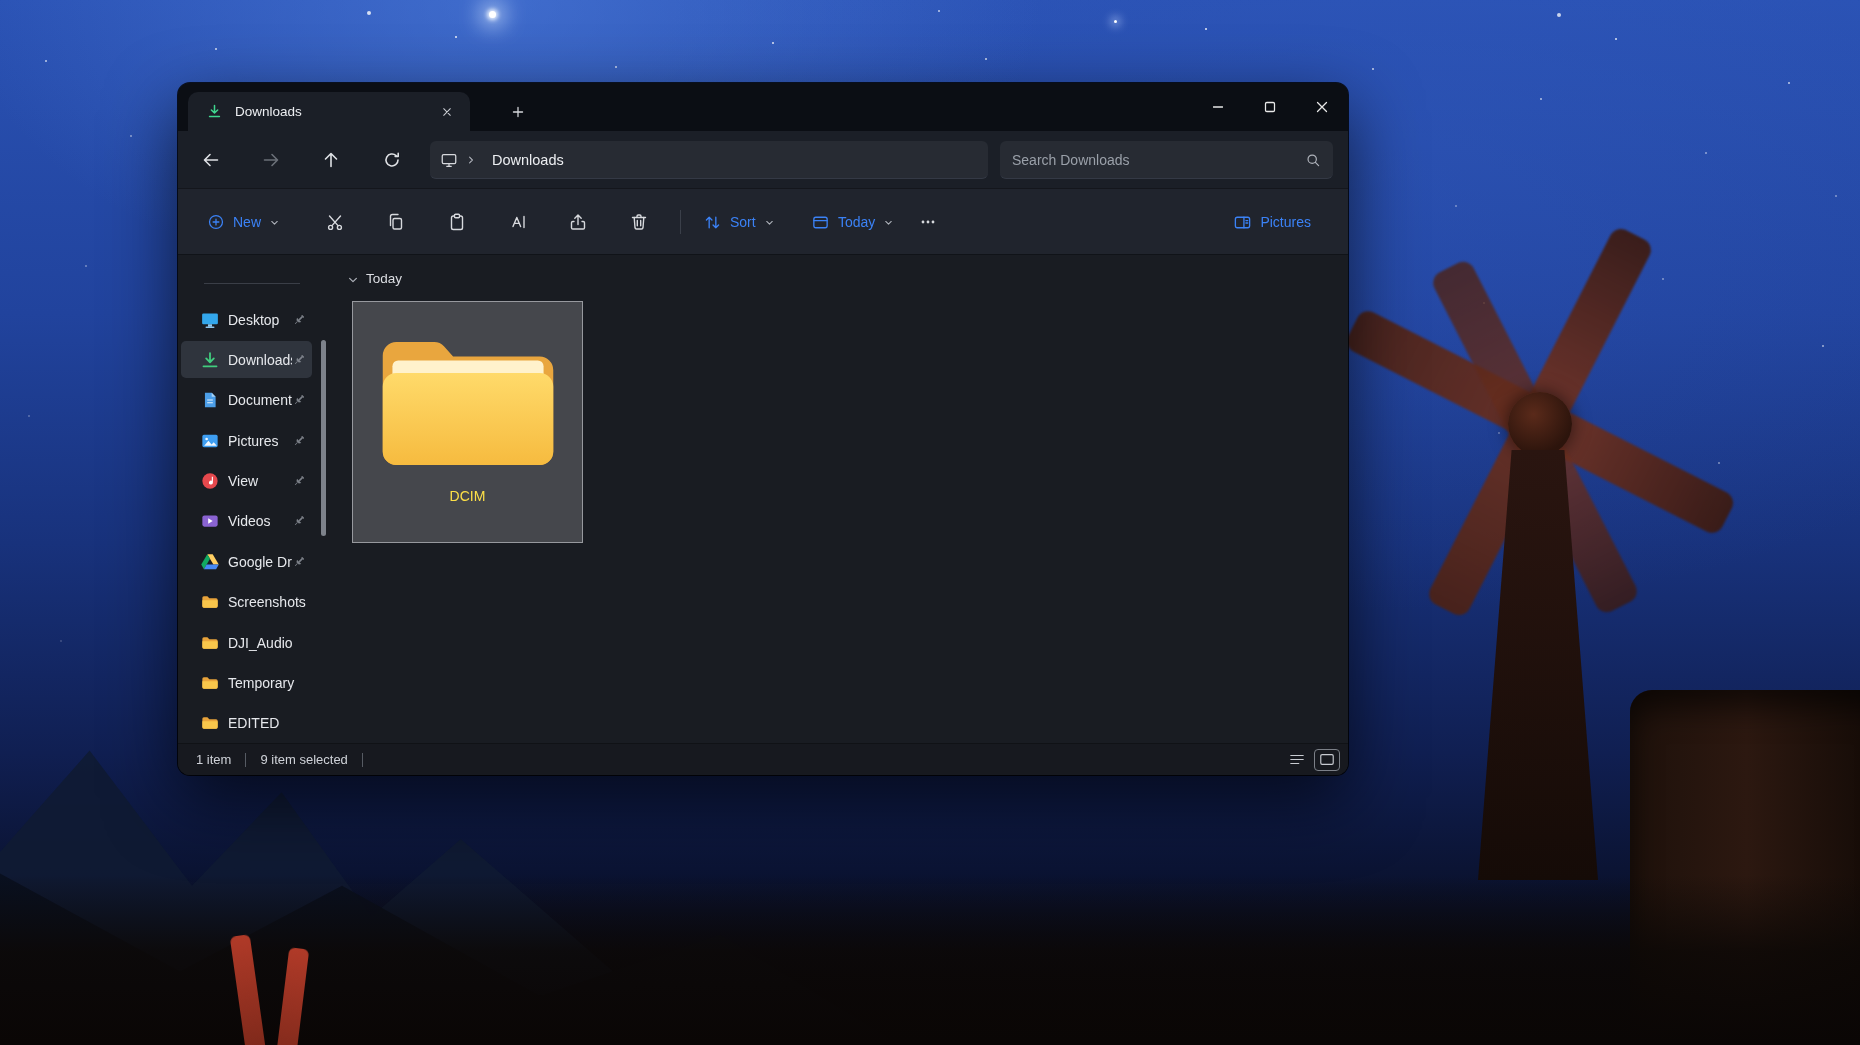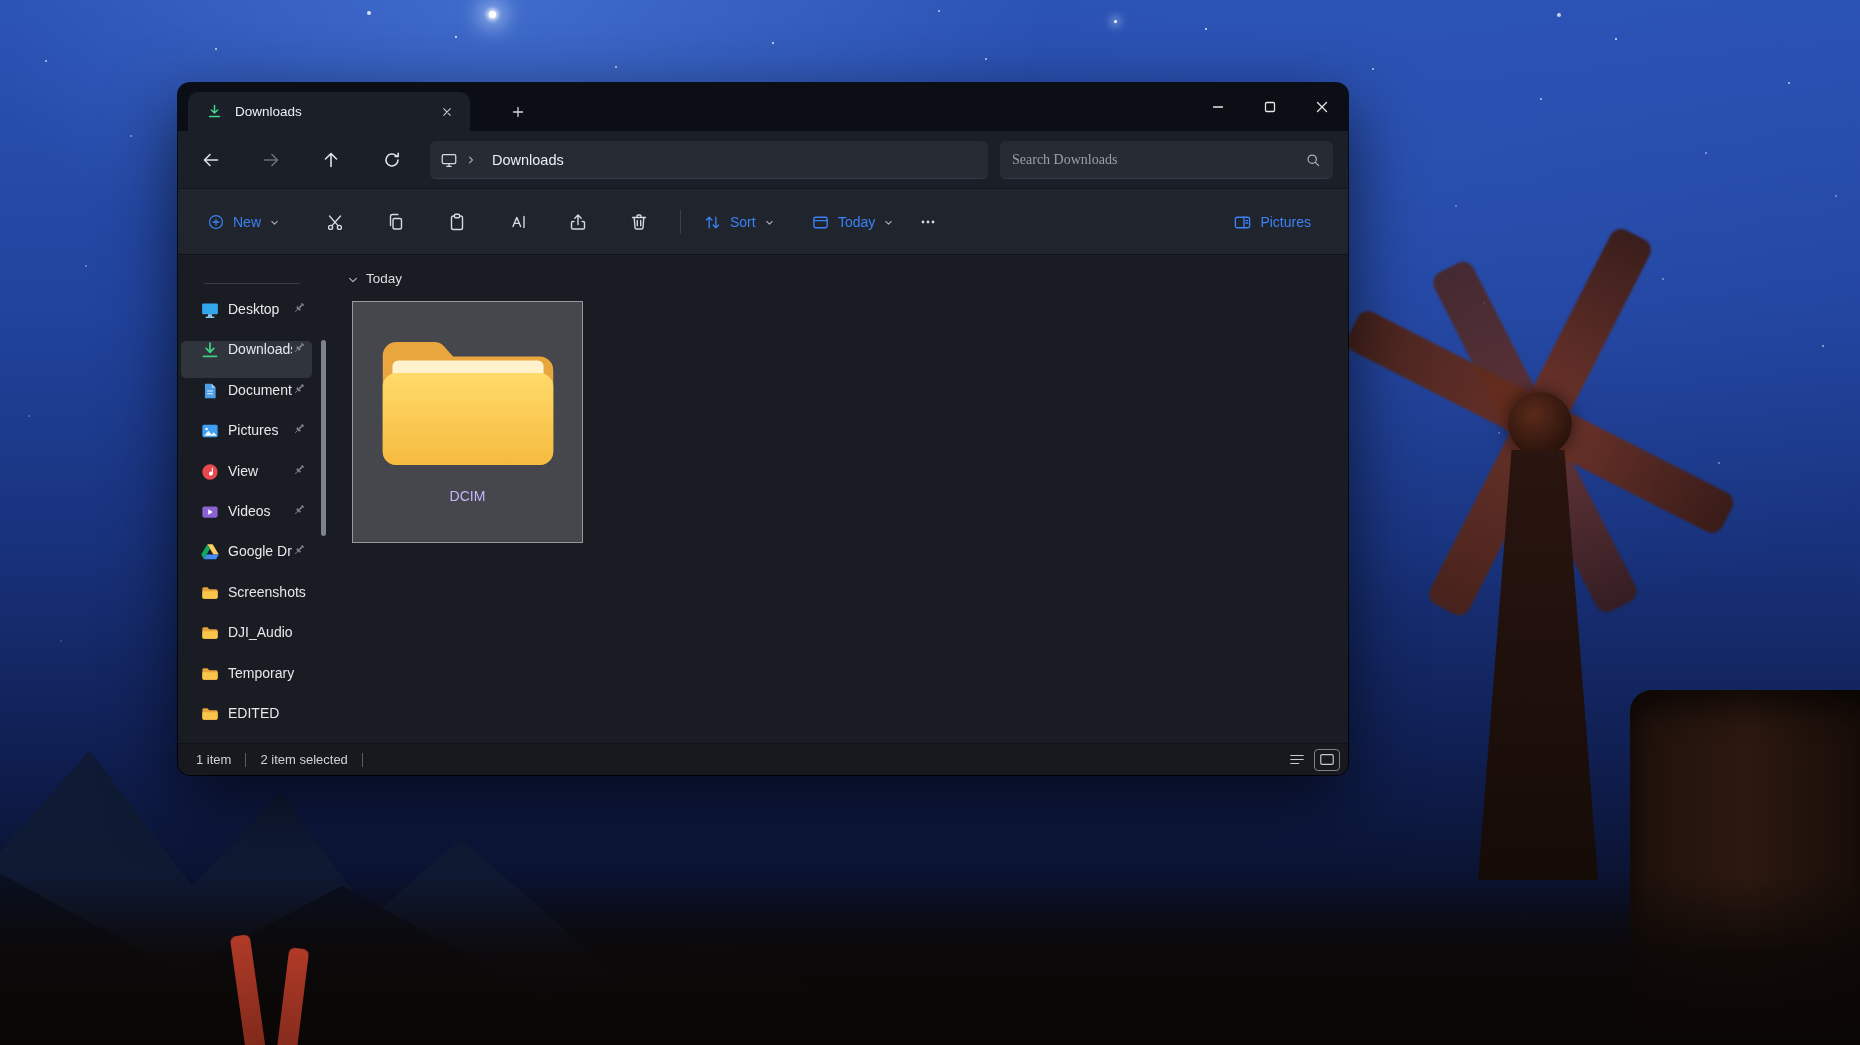--- a/index.html
+++ b/index.html
@@ -94,55 +94,55 @@
   .nav-btn { position:absolute; top:9px; width:40px; height:40px; border-radius:6px;
     display:flex; align-items:center; justify-content:center; color:#dfe1e5; cursor:pointer; }
   .nav-btn.disabled { color:#6b7078; }
   .addressbar { position:absolute; left:252px; top:10px; width:558px; height:38px; background:#272b33;
     border-radius:6px; display:flex; align-items:center; padding:0 10px; gap:6px; cursor:text;
     border-bottom:1px solid #343945; }
   .addr-text { font-size:14.5px; color:#eceef1; margin-left:8px; }
   .searchbar { position:absolute; left:822px; top:10px; width:333px; height:38px; background:#272b33;
     border-radius:6px; display:flex; align-items:center; padding:0 12px; border-bottom:1px solid #343945; }
   .searchbar input { flex:1; background:transparent; border:none; outline:none; color:#eceef1;
-    font-size:14px; font-family:Liberation Serif, serif; }
+    font-size:14px; font-family:Liberation Sans, sans-serif; }
   .searchbar input::placeholder { color:#9aa0a9; }
   .searchbar .sicon { color:#aeb2ba; }
 
   
   .toolbar { position:absolute; left:0; top:106px; width:100%; height:66px; background:#20242d;
     border-bottom:1px solid #101318; }
   .tool-group-btn { position:absolute; top:15px; height:36px; border-radius:5px; display:flex;
     align-items:center; gap:8px; padding:0 11px; color:#3b82f6; cursor:pointer; font-size:14px; }
   .tool-icon-btn { position:absolute; top:15px; width:40px; height:36px; border-radius:5px;
     display:flex; align-items:center; justify-content:center; color:#d7d9dd; cursor:pointer; }
   .tb-sep { position:absolute; top:21px; width:1px; height:24px; background:#3a3f49; }
   .chev { color:#aeb2ba; display:flex; }
 
   
   .content { position:absolute; left:0; top:172px; width:100%; height:488px; background:#191c22; }
   .sidebar { position:absolute; left:0; top:0; width:155px; height:100%; }
   .side-sep { position:absolute; left:26px; top:28px; width:96px; height:1px; background:#3a3e47; }
   .side-list { position:absolute; left:0; top:46px; width:100%; }
   .side-item { width:131px; height:37px; margin:0 0 3.4px 3px; border-radius:5px; display:flex;
-    align-items:flex-start; padding:0 6px 0 20px; cursor:pointer; }
+    align-items:center; padding:0 6px 0 20px; cursor:pointer; }
   .side-item.selected { background:#2f343d; }
   .si-icon { width:18px; height:18px; display:flex; flex:none; }
   .si-label { margin-left:9px; font-size:14px; color:#e6e8ec; white-space:nowrap; overflow:hidden; flex:1; }
   .si-pin { width:14px; height:14px; display:flex; flex:none; opacity:.85; }
   .side-scrollbar { position:absolute; left:143px; top:85px; width:5px; height:196px; border-radius:3px;
     background:#7d828b; cursor:pointer; }
 
   .main { position:absolute; left:155px; top:0; right:0; height:100%; }
   .group-header { position:absolute; left:14px; top:16px; display:flex; align-items:flex-end; gap:7px;
     color:#dcdee3; font-size:13.5px; cursor:pointer; }
   .tile { position:absolute; left:19px; top:46px; width:231px; height:242px; background:#45474c;
     border:1px solid #97999e; display:flex; flex-direction:column; align-items:center; cursor:pointer; }
   .tile-icon { margin-top:26px; width:186px; height:152px; display:flex; align-items:center; justify-content:center; }
-  .tile-label { margin-top:8px; font-size:14px; color:#c4b5fd; }
+  .tile-label { margin-top:8px; font-size:14px; color:#fde047; }
 
   
   .statusbar { position:absolute; left:0; bottom:0; width:100%; height:32px; background:#17191f;
     border-top:1px solid #101216; display:flex; align-items:center; padding:0 8px 0 18px;
     font-size:13px; color:#cfd2d8; }
   .sb-sep { width:1px; height:14px; background:#565b63; margin:0 14px; }
   .sb-spacer { flex:1; }
   .sb-viewbtn { width:26px; height:22px; border-radius:4px; display:flex; align-items:center;
     justify-content:center; color:#c8cbd1; cursor:pointer; margin-left:4px; }
   .sb-viewbtn.active { border:1px solid #7c8088; }
@@ -580,21 +580,21 @@
         </span>
         <div class="tile-label">DCIM</div>
       </div>
     </div>
 
   </div>
 
   <div class="statusbar">
     <span>1 item</span>
     <span class="sb-sep"></span>
-    <span>2 item selected</span>
+    <span>9 item selected</span>
     <span class="sb-sep"></span>
     <span class="sb-spacer"></span>
     <span class="sb-viewbtn">
       <svg width="16" height="13" viewBox="0 0 18 14" fill="none" stroke="currentColor" stroke-width="1.3" stroke-linecap="round">
           <path d="M2 2.5h14M2 7h14M2 11.5h9"></path>
         </svg>
     </span>
     <span class="sb-viewbtn active">
       <svg width="16" height="13" viewBox="0 0 18 14" fill="none" stroke="currentColor" stroke-width="1.3">
           <rect x="2" y="1.5" width="14" height="11" rx="1.5"></rect>

